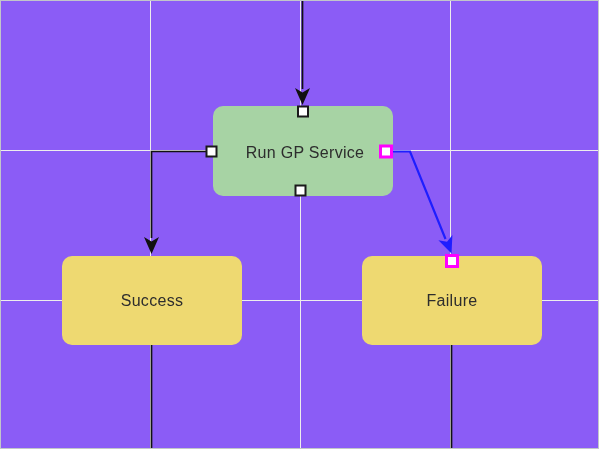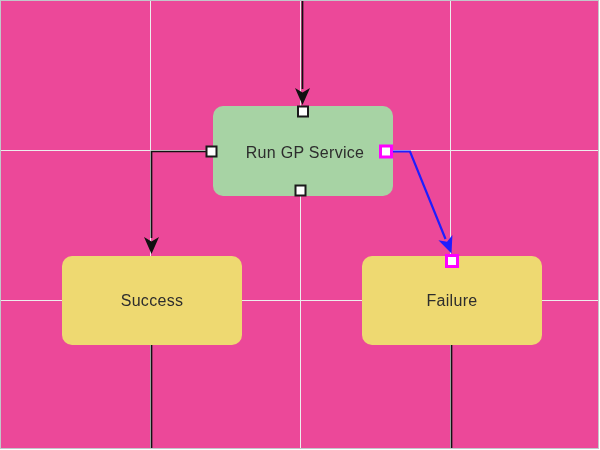--- a/index.html
+++ b/index.html
@@ -1,20 +1,20 @@
 <!DOCTYPE html>
 <html><head>
 <meta charset="utf-8">
 <style>
   html,body{margin:0;padding:0;background:#fff;}
   .canvas{
     position:relative;
     width:597px;height:447px;
     border:1.5px solid #c2c6ca;
-    background:#ec4899;
+    background:#8b5cf6;
     overflow:hidden;
     font-family:"Liberation Sans", sans-serif;
     text-decoration:underline;
   }
   svg{display:block;}
   .node-label{
     font-family:"Liberation Sans", sans-serif;
     font-size:16px;
     letter-spacing:0.3px;
     fill:#2d2d2d;

